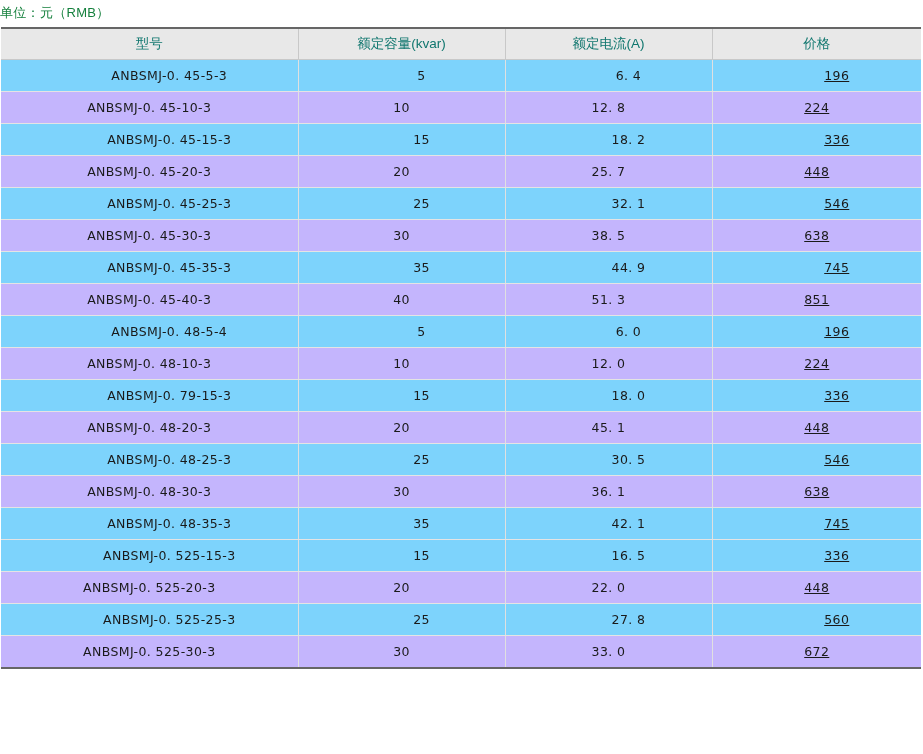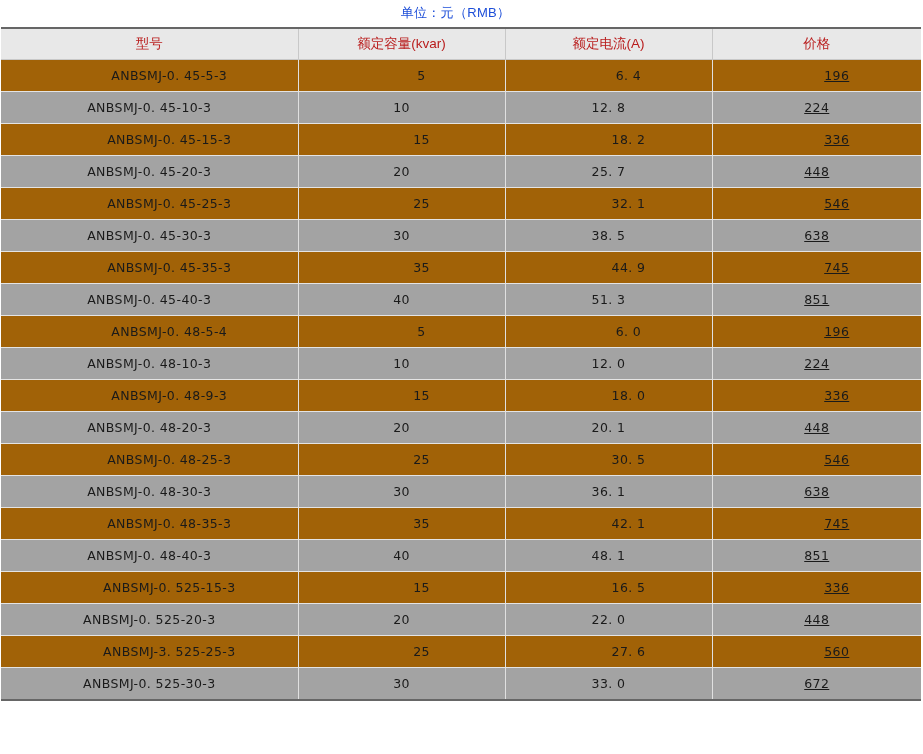--- a/index.html
+++ b/index.html
@@ -13,23 +13,23 @@
     font-family: "Liberation Sans", sans-serif;
     color: #1a1a1a;
     overflow: hidden;
   }
   .page {
     width: 923px;
     box-sizing: border-box;
     padding: 0;
   }
   .unit-line {
-    text-align: center;
+    text-align: left;
     font-size: 13px;
-    color: #1d4ed8;
+    color: #15803d;
     padding: 4px 12px 5px 0;
     letter-spacing: 0.3px;
   }
   table.price-table {
     border-collapse: collapse;
     width: 920px;
     margin: 0 auto 0 1px;
     table-layout: fixed;
   }
   table.price-table col.c1 { width: 297px; }
@@ -39,44 +39,44 @@
 
   table.price-table thead th {
     background: #e8e8e8;
     font-weight: normal;
     font-size: 13.5px;
     height: 28px;
     border-top: 2px solid #666666;
     border-bottom: 1px solid #c8c8c8;
     border-right: 1px solid #c8c8c8;
     text-align: center;
-    color: #b91c1c;
+    color: #0f766e;
   }
   table.price-table thead th:last-child {
     border-right: none;
   }
   table.price-table tbody td {
     height: 29px;
     font-size: 12.5px;
     text-align: center;
     border-bottom: 1px solid #e4e4e4;
     border-right: 1px solid #e0e0e0;
     color: #1a1a1a;
     letter-spacing: 0.4px;
   }
   table.price-table tbody td:last-child {
     border-right: none;
     text-decoration: underline;
   }
   table.price-table tbody tr.odd td {
-    background: #a16207;
+    background: #7dd3fc;
     padding-left: 41px;
   }
   table.price-table tbody tr.even td {
-    background: #a3a3a3;
+    background: #c4b5fd;
     margin-top: 16px;
   }
   table.price-table tbody tr:last-child td {
     border-bottom: 2px solid #666666;
   }
   .model-cell {
     font-family: "DejaVu Sans", sans-serif;
     font-size: 12px;
     letter-spacing: 0.2px;
   }
@@ -163,71 +163,65 @@
           <td class="num-cell">6. 0</td>
           <td class="num-cell">196</td>
         </tr>
         <tr class="even">
           <td class="model-cell">ANBSMJ-0. 48-10-3</td>
           <td class="num-cell">10</td>
           <td class="num-cell">12. 0</td>
           <td class="num-cell">224</td>
         </tr>
         <tr class="odd">
-          <td class="model-cell">ANBSMJ-0. 48-9-3</td>
+          <td class="model-cell">ANBSMJ-0. 79-15-3</td>
           <td class="num-cell">15</td>
           <td class="num-cell">18. 0</td>
           <td class="num-cell">336</td>
         </tr>
         <tr class="even">
           <td class="model-cell">ANBSMJ-0. 48-20-3</td>
           <td class="num-cell">20</td>
-          <td class="num-cell">20. 1</td>
+          <td class="num-cell">45. 1</td>
           <td class="num-cell">448</td>
         </tr>
         <tr class="odd">
           <td class="model-cell">ANBSMJ-0. 48-25-3</td>
           <td class="num-cell">25</td>
           <td class="num-cell">30. 5</td>
           <td class="num-cell">546</td>
         </tr>
         <tr class="even">
           <td class="model-cell">ANBSMJ-0. 48-30-3</td>
           <td class="num-cell">30</td>
           <td class="num-cell">36. 1</td>
           <td class="num-cell">638</td>
         </tr>
         <tr class="odd">
           <td class="model-cell">ANBSMJ-0. 48-35-3</td>
           <td class="num-cell">35</td>
           <td class="num-cell">42. 1</td>
           <td class="num-cell">745</td>
         </tr>
-        <tr class="even">
-          <td class="model-cell">ANBSMJ-0. 48-40-3</td>
-          <td class="num-cell">40</td>
-          <td class="num-cell">48. 1</td>
-          <td class="num-cell">851</td>
-        </tr>
         <tr class="odd">
           <td class="model-cell">ANBSMJ-0. 525-15-3</td>
           <td class="num-cell">15</td>
           <td class="num-cell">16. 5</td>
           <td class="num-cell">336</td>
         </tr>
         <tr class="even">
           <td class="model-cell">ANBSMJ-0. 525-20-3</td>
           <td class="num-cell">20</td>
           <td class="num-cell">22. 0</td>
           <td class="num-cell">448</td>
         </tr>
         <tr class="odd">
-          <td class="model-cell">ANBSMJ-3. 525-25-3</td>
+          <td class="model-cell">ANBSMJ-0. 525-25-3</td>
           <td class="num-cell">25</td>
-          <td class="num-cell">27. 6</td>
+          <td class="num-cell">27. 8</td>
           <td class="num-cell">560</td>
         </tr>
         <tr class="even">
           <td class="model-cell">ANBSMJ-0. 525-30-3</td>
           <td class="num-cell">30</td>
           <td class="num-cell">33. 0</td>
           <td class="num-cell">672</td>
         </tr>
       </tbody>
   </table>

